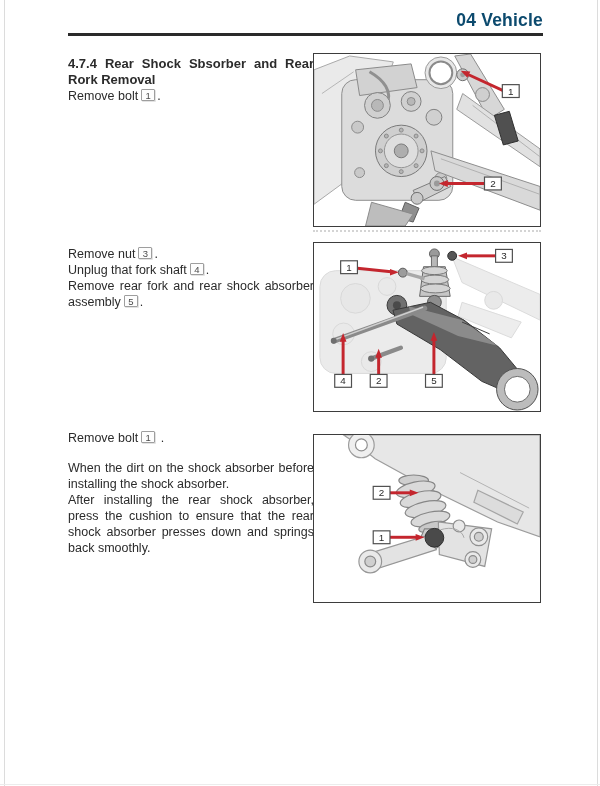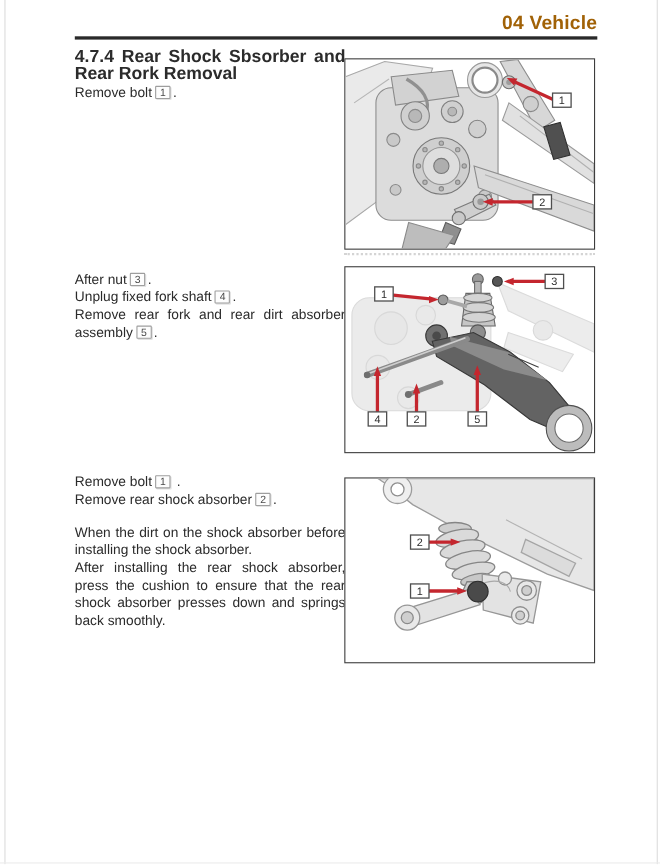--- a/index.html
+++ b/index.html
@@ -8,28 +8,28 @@
   }
   *{margin:0;padding:0;box-sizing:border-box}
   html,body{background:#fff}
   body{font-family:"Liberation Sans",sans-serif;color:var(--text);}
   .page{position:relative;width:600px;height:786px;background:#fff;overflow:hidden;margin:0 auto;}
   .edge{position:absolute;top:0;bottom:0;width:1px;background:var(--edge-line);}
   .edge.left{left:4px}
   .edge.right{left:597px}
   .bottom-edge{position:absolute;left:0;right:0;top:784px;height:1px;background:#ececec;}
 
-  .chapter{position:absolute;top:10px;right:57px;font-size:17.5px;font-weight:bold;color:#a16207;letter-spacing:.2px;}
+  .chapter{position:absolute;top:10px;right:57px;font-size:17.5px;font-weight:bold;color:#0c4a6e;letter-spacing:.2px;}
   .rule{position:absolute;left:68px;top:33px;width:475px;height:2.6px;background:var(--rule);}
 
   .text-block{position:absolute;left:68px;width:246px;font-size:12.5px;line-height:16px;color:var(--text);}
   .b1{top:44px}
   .b2{top:246px}
   .b3{top:430px}
-  .text-block h3{font-size:16px;font-weight:bold;line-height:16px;text-align:justify;}
+  .text-block h3{font-size:13px;font-weight:bold;line-height:16px;text-align:justify;margin-top:12px;}
   .text-block p{text-align:justify;}
   .text-block p.line{text-align:left;}
   .gap{height:14px}
 
   .callout{display:inline-block;width:14px;height:12px;line-height:11px;font-size:9.5px;
     text-align:center;border:1px solid var(--callout-border);background:#fdfdfd;color:#4a4a4a;
     margin:0 2px 0 3px;vertical-align:1px;border-radius:1px;box-shadow:1px 1px 0 #e3e3e3;}
 
   .fig{position:absolute;left:313px;width:228px;border:1.5px solid var(--figure-border);background:#fff;}
   .fig1{top:53px;height:174px}
@@ -122,23 +122,23 @@
       </g>
       <g class="fig-label">
         <rect x="172" y="124.5" width="17" height="13"></rect>
         <text x="180.5" y="134.5">2</text>
       </g>
     </svg>
   </figure>
   <div class="dotted-line"></div>
 
   <section class="text-block b2">
-    <p><span>After nut</span><span class="callout">3</span><span>.</span></p>
-    <p><span>Unplug fixed fork shaft</span><span class="callout">4</span><span>.</span></p>
-    <p><span>Remove rear fork and rear dirt absorber assembly</span><span class="callout">5</span><span>.</span></p>
+    <p><span>Remove nut</span><span class="callout">3</span><span>.</span></p>
+    <p><span>Unplug that fork shaft</span><span class="callout">4</span><span>.</span></p>
+    <p><span>Remove rear fork and rear shock absorber assembly</span><span class="callout">5</span><span>.</span></p>
   </section>
 
   <figure class="fig fig2">
     <svg viewBox="0 0 229 170" preserveAspectRatio="none">
       <g opacity="0.32" stroke-width="1">
         <rect x="6" y="28" width="128" height="104" rx="16" fill="#c2c2c2" stroke="#8f8f8f"></rect>
         <circle cx="42" cy="56" r="15" fill="#b5b5b5" stroke="#888888"></circle>
         <circle cx="30" cy="92" r="11" fill="#bcbcbc" stroke="#888888"></circle>
         <circle cx="74" cy="44" r="9" fill="#bcbcbc" stroke="#888888"></circle>
         <circle cx="58" cy="120" r="10" fill="#bcbcbc" stroke="#888888"></circle>
@@ -217,21 +217,20 @@
       </g>
       <g class="fig-label">
         <rect x="113" y="133" width="17" height="13"></rect>
         <text x="121.5" y="143">5</text>
       </g>
     </svg>
   </figure>
 
   <section class="text-block b3">
     <p class="line"><span>Remove bolt</span><span class="callout">1</span><span> .</span></p>
-    <p class="line"><span>Remove rear shock absorber</span><span class="callout">2</span><span>.</span></p>
     <div class="gap"></div>
     <p>When the dirt on the shock absorber before installing the shock absorber.</p>
     <p>After installing the rear shock absorber, press the cushion to ensure that the rear shock absorber presses down and springs back smoothly.</p>
   </section>
 
   <figure class="fig fig3">
     <svg viewBox="0 0 229 169" preserveAspectRatio="none">
       <g stroke-width="1.2">
         <path d="M30,0 L229,0 L229,103 L186,88 L120,56 L62,24 L42,8 Z" fill="#e7e7e7" stroke="#9c9c9c"></path>
         <circle cx="48" cy="10" r="13" fill="#efefef" stroke="#9c9c9c"></circle>

